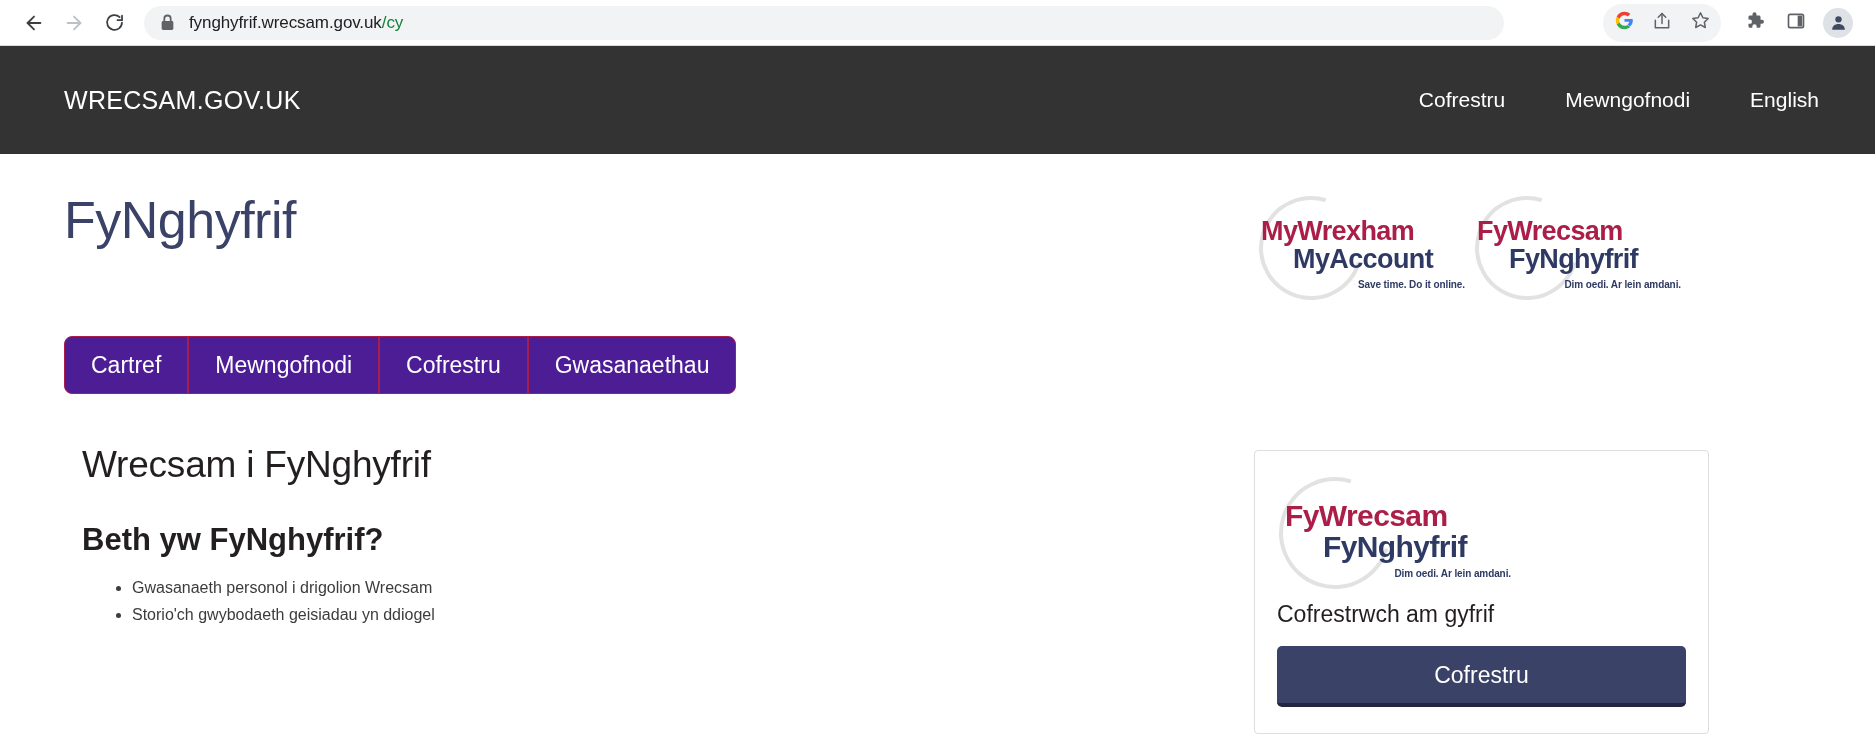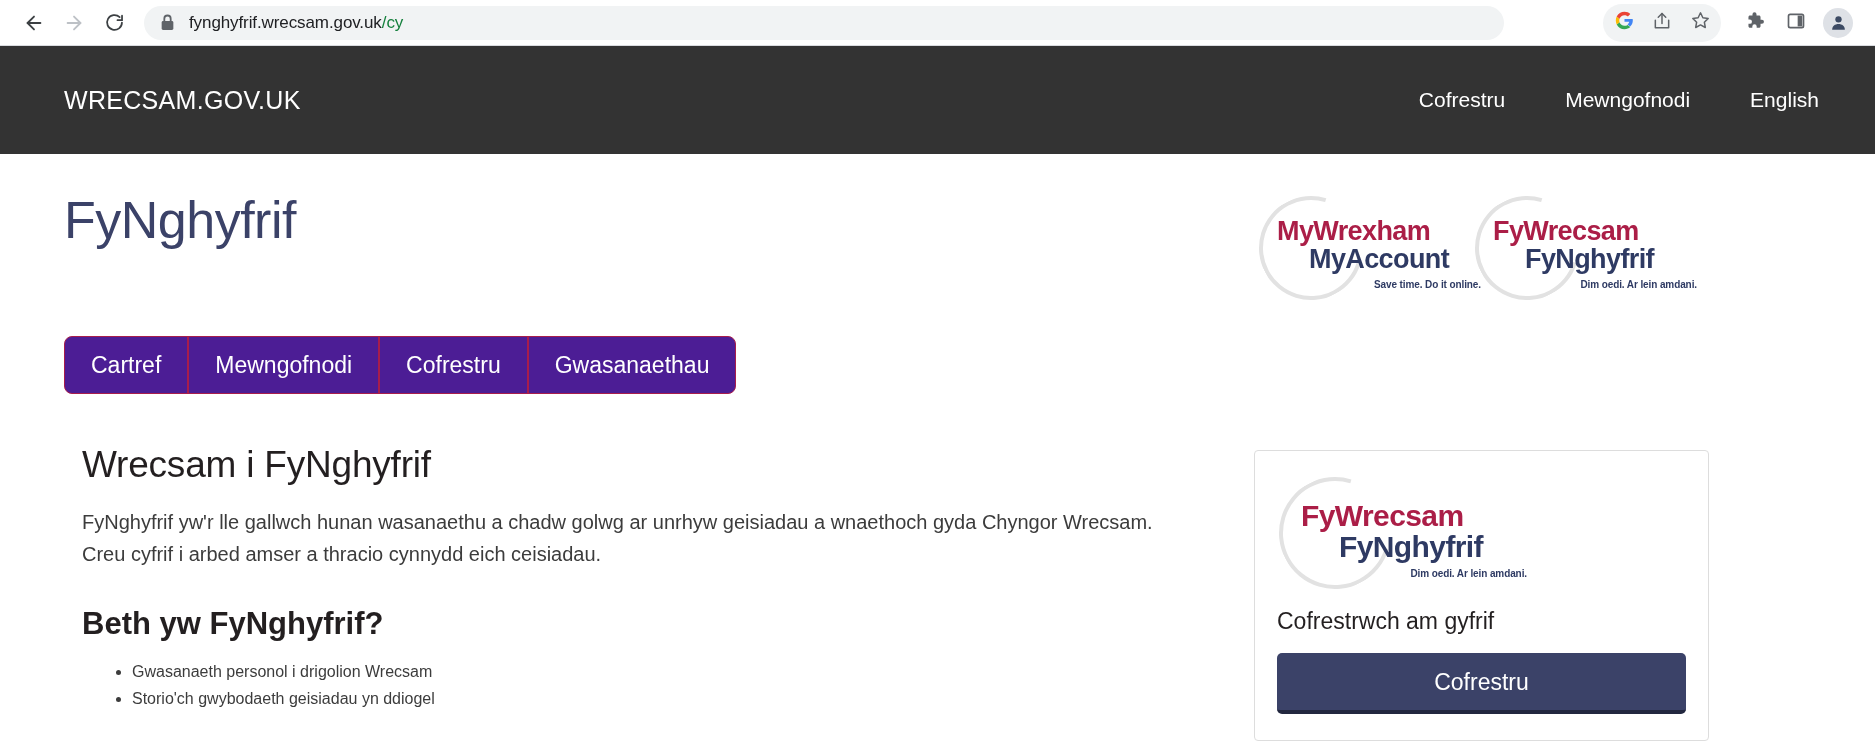--- a/index.html
+++ b/index.html
@@ -130,21 +130,21 @@
     position: absolute;
     left: 6px; top: 2px;
     width: 104px; height: 104px;
     border: 4px solid #e2e2e2;
     border-radius: 50%;
     border-right-color: transparent;
     transform: rotate(-28deg);
   }
   .logo-lines {
     position: absolute;
-    left: 16px; top: 22px;
+    left: 0; top: 22px;
     width: 100%;
   }
   .logo-l1 {
     font-size: 27px;
     font-weight: bold;
     color: #ab1e47;
     letter-spacing: -0.6px;
     padding-left: 8px;
   }
   .logo-l2 {
@@ -236,21 +236,21 @@
     left: 2px; top: 6px;
     width: 112px; height: 112px;
   }
   .card .logo-lines { top: 28px; }
   .card .logo-l1 { font-size: 30px; }
   .card .logo-l2 { font-size: 30px; padding-left: 46px; }
   .card .logo-tag { padding-right: 66px; }
   .card-heading {
     font-size: 23px;
     color: #231f20;
-    margin-top: 19px;
+    margin-top: 12px;
   }
   .card-btn {
     display: block;
     margin-top: 18px;
     width: 100%;
     background: #3b4268;
     border: none;
     border-bottom: 4px solid #22273f;
     border-radius: 5px;
     color: #ffffff;
@@ -391,21 +391,20 @@
   <div class="tabs">
     <a class="tab" href="#">Cartref</a>
     <a class="tab" href="#">Mewngofnodi</a>
     <a class="tab" href="#">Cofrestru</a>
     <a class="tab" href="#">Gwasanaethau</a>
   </div>
 
   <div class="columns">
     <div class="col-main">
       <h2 class="h2">Wrecsam i FyNghyfrif</h2>
-      <p class="lead">FyNghyfrif yw'r lle gallwch hunan wasanaethu a chadw golwg ar unrhyw geisiadau a wnaethoch gyda Chyngor Wrecsam. Creu cyfrif i arbed amser a thracio cynnydd eich ceisiadau.</p>
       <h3 class="h3">Beth yw FyNghyfrif?</h3>
       <ul class="bullets">
         <li>Gwasanaeth personol i drigolion Wrecsam</li>
         <li>Storio'ch gwybodaeth geisiadau yn ddiogel</li>
       </ul>
     </div>
 
     <div class="col-side">
       <div class="card">
         <div class="logo-unit">

